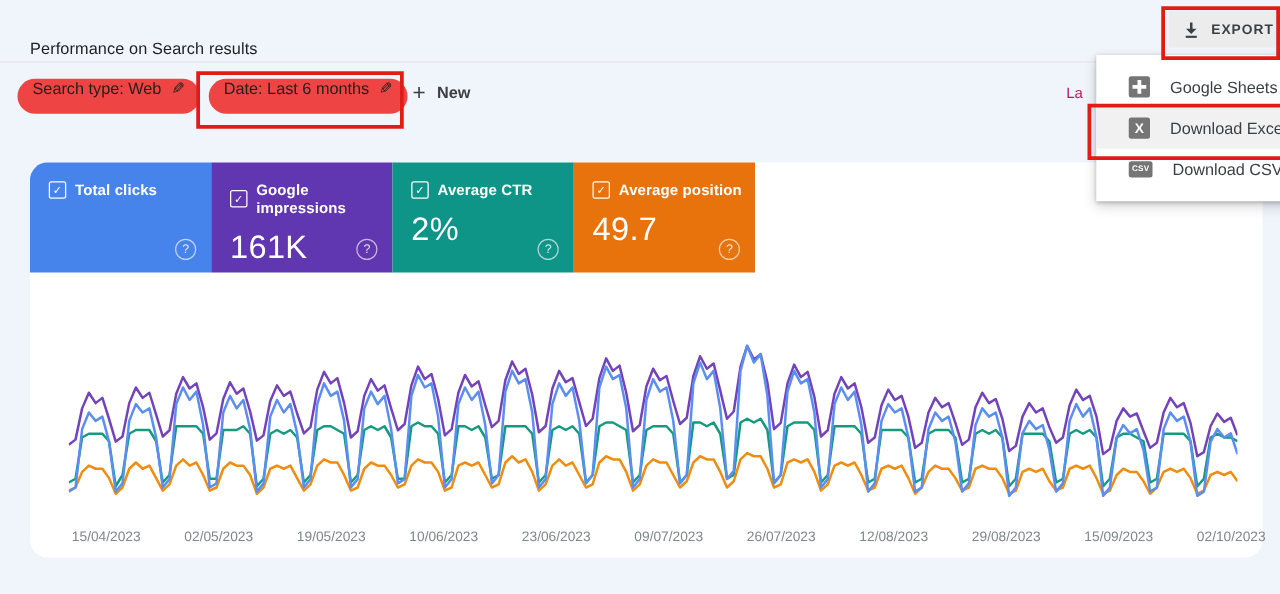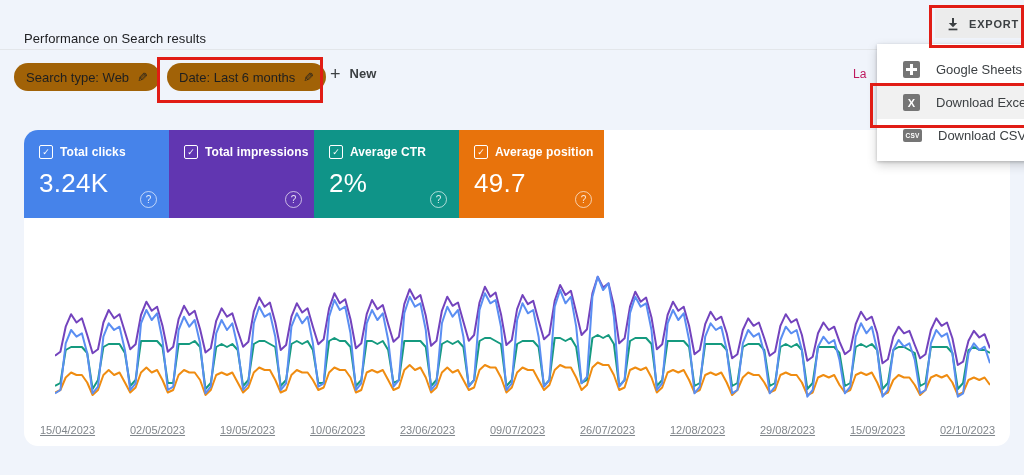--- a/index.html
+++ b/index.html
@@ -11,21 +11,21 @@
   .page-title{position:absolute;left:24px;top:14px;font-size:13px;font-weight:400;color:#202124;letter-spacing:.1px;margin-top:17px;}
   .divider{position:absolute;left:0;top:49px;width:1024px;height:1px;background:#e3e6ea;}
 
   
   .export-btn{position:absolute;left:935px;top:9px;height:29px;width:89px;background:#ececec;
               display:flex;align-items:center;gap:9px;padding-left:11px;box-sizing:border-box;
               color:#3c4043;font-size:11px;font-weight:700;letter-spacing:.8px;cursor:pointer;z-index:10;}
   .dl-icon{display:inline-flex;}
 
   
-  .chip{position:absolute;height:28px;border-radius:14px;background:#a16207;display:flex;align-items:center;
+  .chip{position:absolute;height:28px;border-radius:14px;background:#ef4444;display:flex;align-items:flex-start;
         gap:8px;padding:0 12px;font-size:13px;color:#1f1f1f;cursor:pointer;}
   .chip .pencil{font-size:13px;color:#1f1f1f;transform:scaleX(-1);display:inline-block;}
   .chip-search{left:14px;top:63px;}
   .chip-date{left:167px;top:63px;}
   .new-btn{position:absolute;left:330px;top:66px;display:flex;align-items:center;gap:9px;
            font-size:13px;color:#3c4043;font-weight:600;cursor:pointer;}
   .new-btn .plus{font-size:18px;font-weight:400;line-height:14px;color:#3c4043;}
   .partial-text{position:absolute;left:853px;top:67px;font-size:12px;color:#be185d;z-index:4;}
 
   
@@ -39,21 +39,21 @@
   .cbox{width:12px;height:12px;border:1.5px solid #fff;border-radius:2px;font-size:9px;line-height:12px;
         text-align:center;color:#fff;flex:0 0 auto;}
   .card .lbl{font-size:12px;font-weight:600;letter-spacing:.1px;}
   .card .val{font-size:26px;font-weight:400;margin-top:9px;letter-spacing:.3px;}
   .help{position:absolute;right:12px;bottom:10px;width:15px;height:15px;border:1px solid rgba(255,255,255,.65);
         border-radius:50%;font-size:10px;line-height:15px;text-align:center;color:rgba(255,255,255,.85);cursor:pointer;}
 
   
   .chart-svg{position:absolute;left:31px;top:126px;}
   .x-labels{position:absolute;left:16px;top:294px;width:990px;display:grid;grid-template-columns:repeat(11,1fr);}
-  .x-labels span{font-size:11px;color:#80868b;text-decoration:underline;}
+  .x-labels span{text-align:center;font-size:11px;color:#80868b;}
 
   
   .menu{position:absolute;left:877px;top:44px;width:170px;background:#fff;padding:9px 0;z-index:20;
         box-shadow:0 1px 3px rgba(0,0,0,.2),0 4px 10px rgba(0,0,0,.18);}
   .menu-item{height:33px;display:flex;align-items:center;gap:16px;padding-left:26px;font-size:13px;color:#3c4043;cursor:pointer;}
   .menu-item.hl{background:#f1f1f1;}
   .mi-icon{background:#757575;color:#fff;border-radius:2px;display:flex;align-items:center;justify-content:center;
            font-weight:700;flex:0 0 auto;}
   .icon-sheets{width:17px;height:17px;position:relative;}
   .icon-sheets:before{content:"";position:absolute;left:3px;top:7px;width:11px;height:3px;background:#fff;}
@@ -104,28 +104,28 @@
   <div class="partial-text">La</div>
 
   <div class="panel">
 
     <div class="cards">
       <div class="card" style="background: rgb(70, 131, 234);">
         <div class="row">
           <span class="cbox">✓</span>
           <span class="lbl">Total clicks</span>
         </div>
-        <div class="val">3.24K</div>
         <span class="help">?</span>
       </div>
       <div class="card" style="background: rgb(97, 54, 177);">
         <div class="row">
           <span class="cbox">✓</span>
-          <span class="lbl">Total impressions</span>
+          <span class="lbl">Google impressions</span>
         </div>
+        <div class="val">161K</div>
         <span class="help">?</span>
       </div>
       <div class="card" style="background: rgb(15, 148, 136);">
         <div class="row">
           <span class="cbox">✓</span>
           <span class="lbl">Average CTR</span>
         </div>
         <div class="val">2%</div>
         <span class="help">?</span>
       </div>

